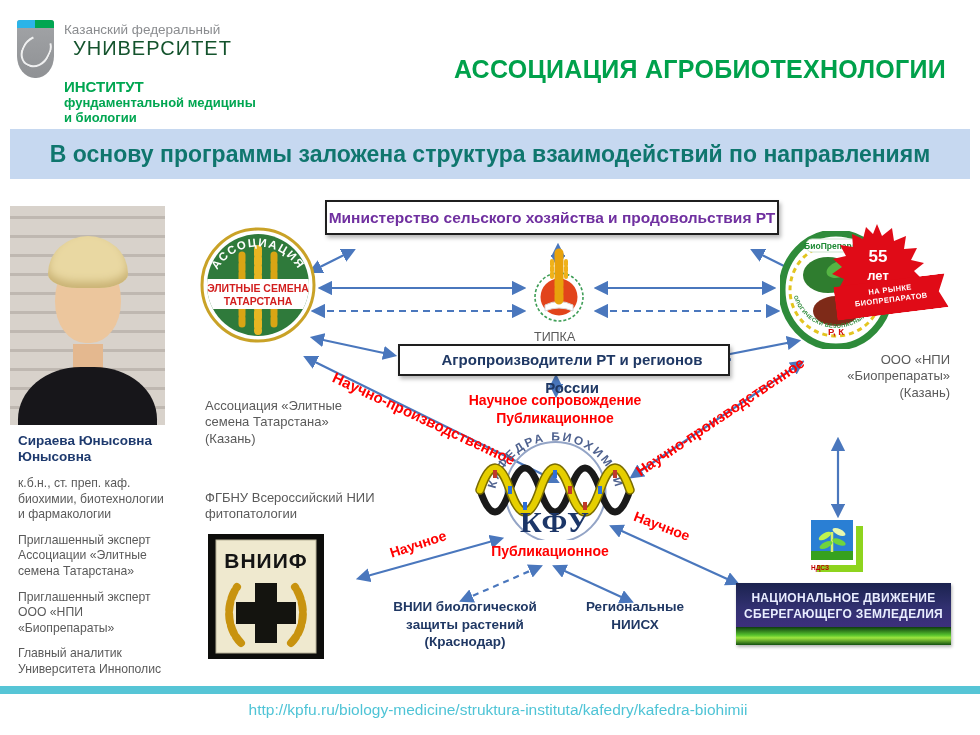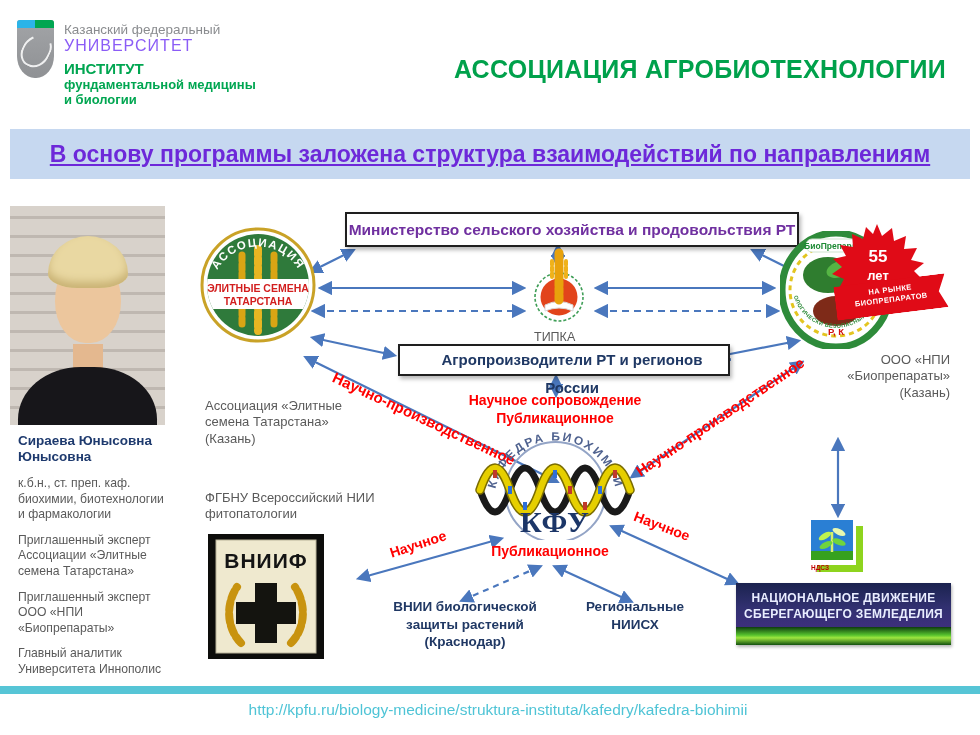--- a/index.html
+++ b/index.html
@@ -6,26 +6,26 @@
   body{width:980px;height:735px;position:relative;background:#fff;
        font-family:"Liberation Sans",sans-serif;overflow:hidden;}
   .abs{position:absolute;}
   
   .shield{width:37px;height:58px;background:linear-gradient(180deg,#a2a4a7,#8f9194);
           border-radius:3px 3px 48% 48%/3px 3px 38% 38%;overflow:hidden;}
   .shield-stripe{height:8px;background:linear-gradient(90deg,#2bb4e8 0 50%,#00a651 50% 100%);}
   .zilant{width:24px;height:30px;margin:6px auto 0;border:2.5px solid #fff;border-radius:60% 40% 55% 45%;
           border-top-color:transparent;transform:rotate(25deg);opacity:.85;}
   .hl1{color:#8a8c8f;font-size:13.5px;}
-  .hl2{color:#8b5cf6;font-size:16px;letter-spacing:1px;}
-  .hl3{color:#00a651;font-size:15px;font-weight:bold;margin-top:5px;}
+  .hl2{color:#14532d;font-size:20px;letter-spacing:1px;margin-left:9px;}
+  .hl3{color:#00a651;font-size:15px;font-weight:bold;margin-top:18px;}
   .hl4{color:#00a651;font-size:13px;font-weight:bold;}
   .page-title{font-size:25px;font-weight:bold;color:#00a14b;text-align:center;letter-spacing:.3px;}
-  .subtitle{background:#c6d8f0;color:#6d28d9;font-size:23px;font-weight:600;
-            text-align:center;line-height:50px;text-decoration:underline;}
+  .subtitle{background:#c6d8f0;color:#0f766e;font-size:23px;font-weight:600;
+            text-align:center;line-height:50px;}
   
   .photo{background:repeating-linear-gradient(0deg,#d8d2cb 0 16px,#bfb8b1 16px 19px);overflow:hidden;}
   .p-body{position:absolute;left:8px;right:8px;bottom:0;height:58px;background:#17161a;
           border-radius:45% 45% 0 0/90% 90% 0 0;}
   .p-neck{position:absolute;left:63px;top:138px;width:30px;height:40px;background:#e4b88f;}
   .p-head{position:absolute;left:45px;top:45px;width:66px;height:92px;background:#ecc69d;
           border-radius:50% 50% 46% 46%/55% 55% 45% 45%;}
   .p-hair{position:absolute;left:38px;top:30px;width:80px;height:52px;background:#e9d8a2;
           border-radius:55% 55% 40% 40%/80% 80% 30% 30%;box-shadow:inset 0 -6px 8px #c9b274;}
   .side-name{color:#1e3a6e;font-weight:bold;font-size:13.5px;line-height:1.22;}
@@ -105,21 +105,21 @@
     <line x1="307" y1="358" x2="556" y2="481" marker-start="url(#arr)" marker-end="url(#arr)"></line>
     <line x1="633" y1="476" x2="801" y2="363" marker-start="url(#arr)" marker-end="url(#arr)"></line>
     <line x1="360" y1="578" x2="500" y2="539" marker-start="url(#arr)" marker-end="url(#arr)"></line>
     <line x1="613" y1="527" x2="736" y2="583" marker-start="url(#arr)" marker-end="url(#arr)"></line>
     <line x1="539" y1="567" x2="463" y2="600" stroke-dasharray="6 5" marker-start="url(#arr)" marker-end="url(#arr)"></line>
     <line x1="556" y1="567" x2="630" y2="601" marker-start="url(#arr)" marker-end="url(#arr)"></line>
     <line x1="838" y1="441" x2="838" y2="514" marker-start="url(#arr)" marker-end="url(#arr)"></line>
   </g>
 </svg>
 
-<div class="abs dbox ministry" style="left:325px;top:212px;width:450px;height:31px;margin-left:20px;">Министерство сельского хозяйства и продовольствия РТ</div>
+<div class="abs dbox ministry" style="left:325px;top:200px;width:450px;height:31px;">Министерство сельского хозяйства и продовольствия РТ</div>
 
 <svg class="abs" style="left:200px;top:227px;" width="116" height="116" viewBox="0 0 116 116">
   <defs>
     <path id="assocArc" d="M 14,50 A 47,47 0 0 1 102,50"></path>
     <clipPath id="assocClip">
         <circle cx="58" cy="58" r="51"></circle>
       </clipPath>
   </defs>
   <circle cx="58" cy="58" r="56" fill="#ffffff" stroke="#c9a227" stroke-width="3"></circle>
   <circle cx="58" cy="58" r="51" fill="#2f7a3b"></circle>

